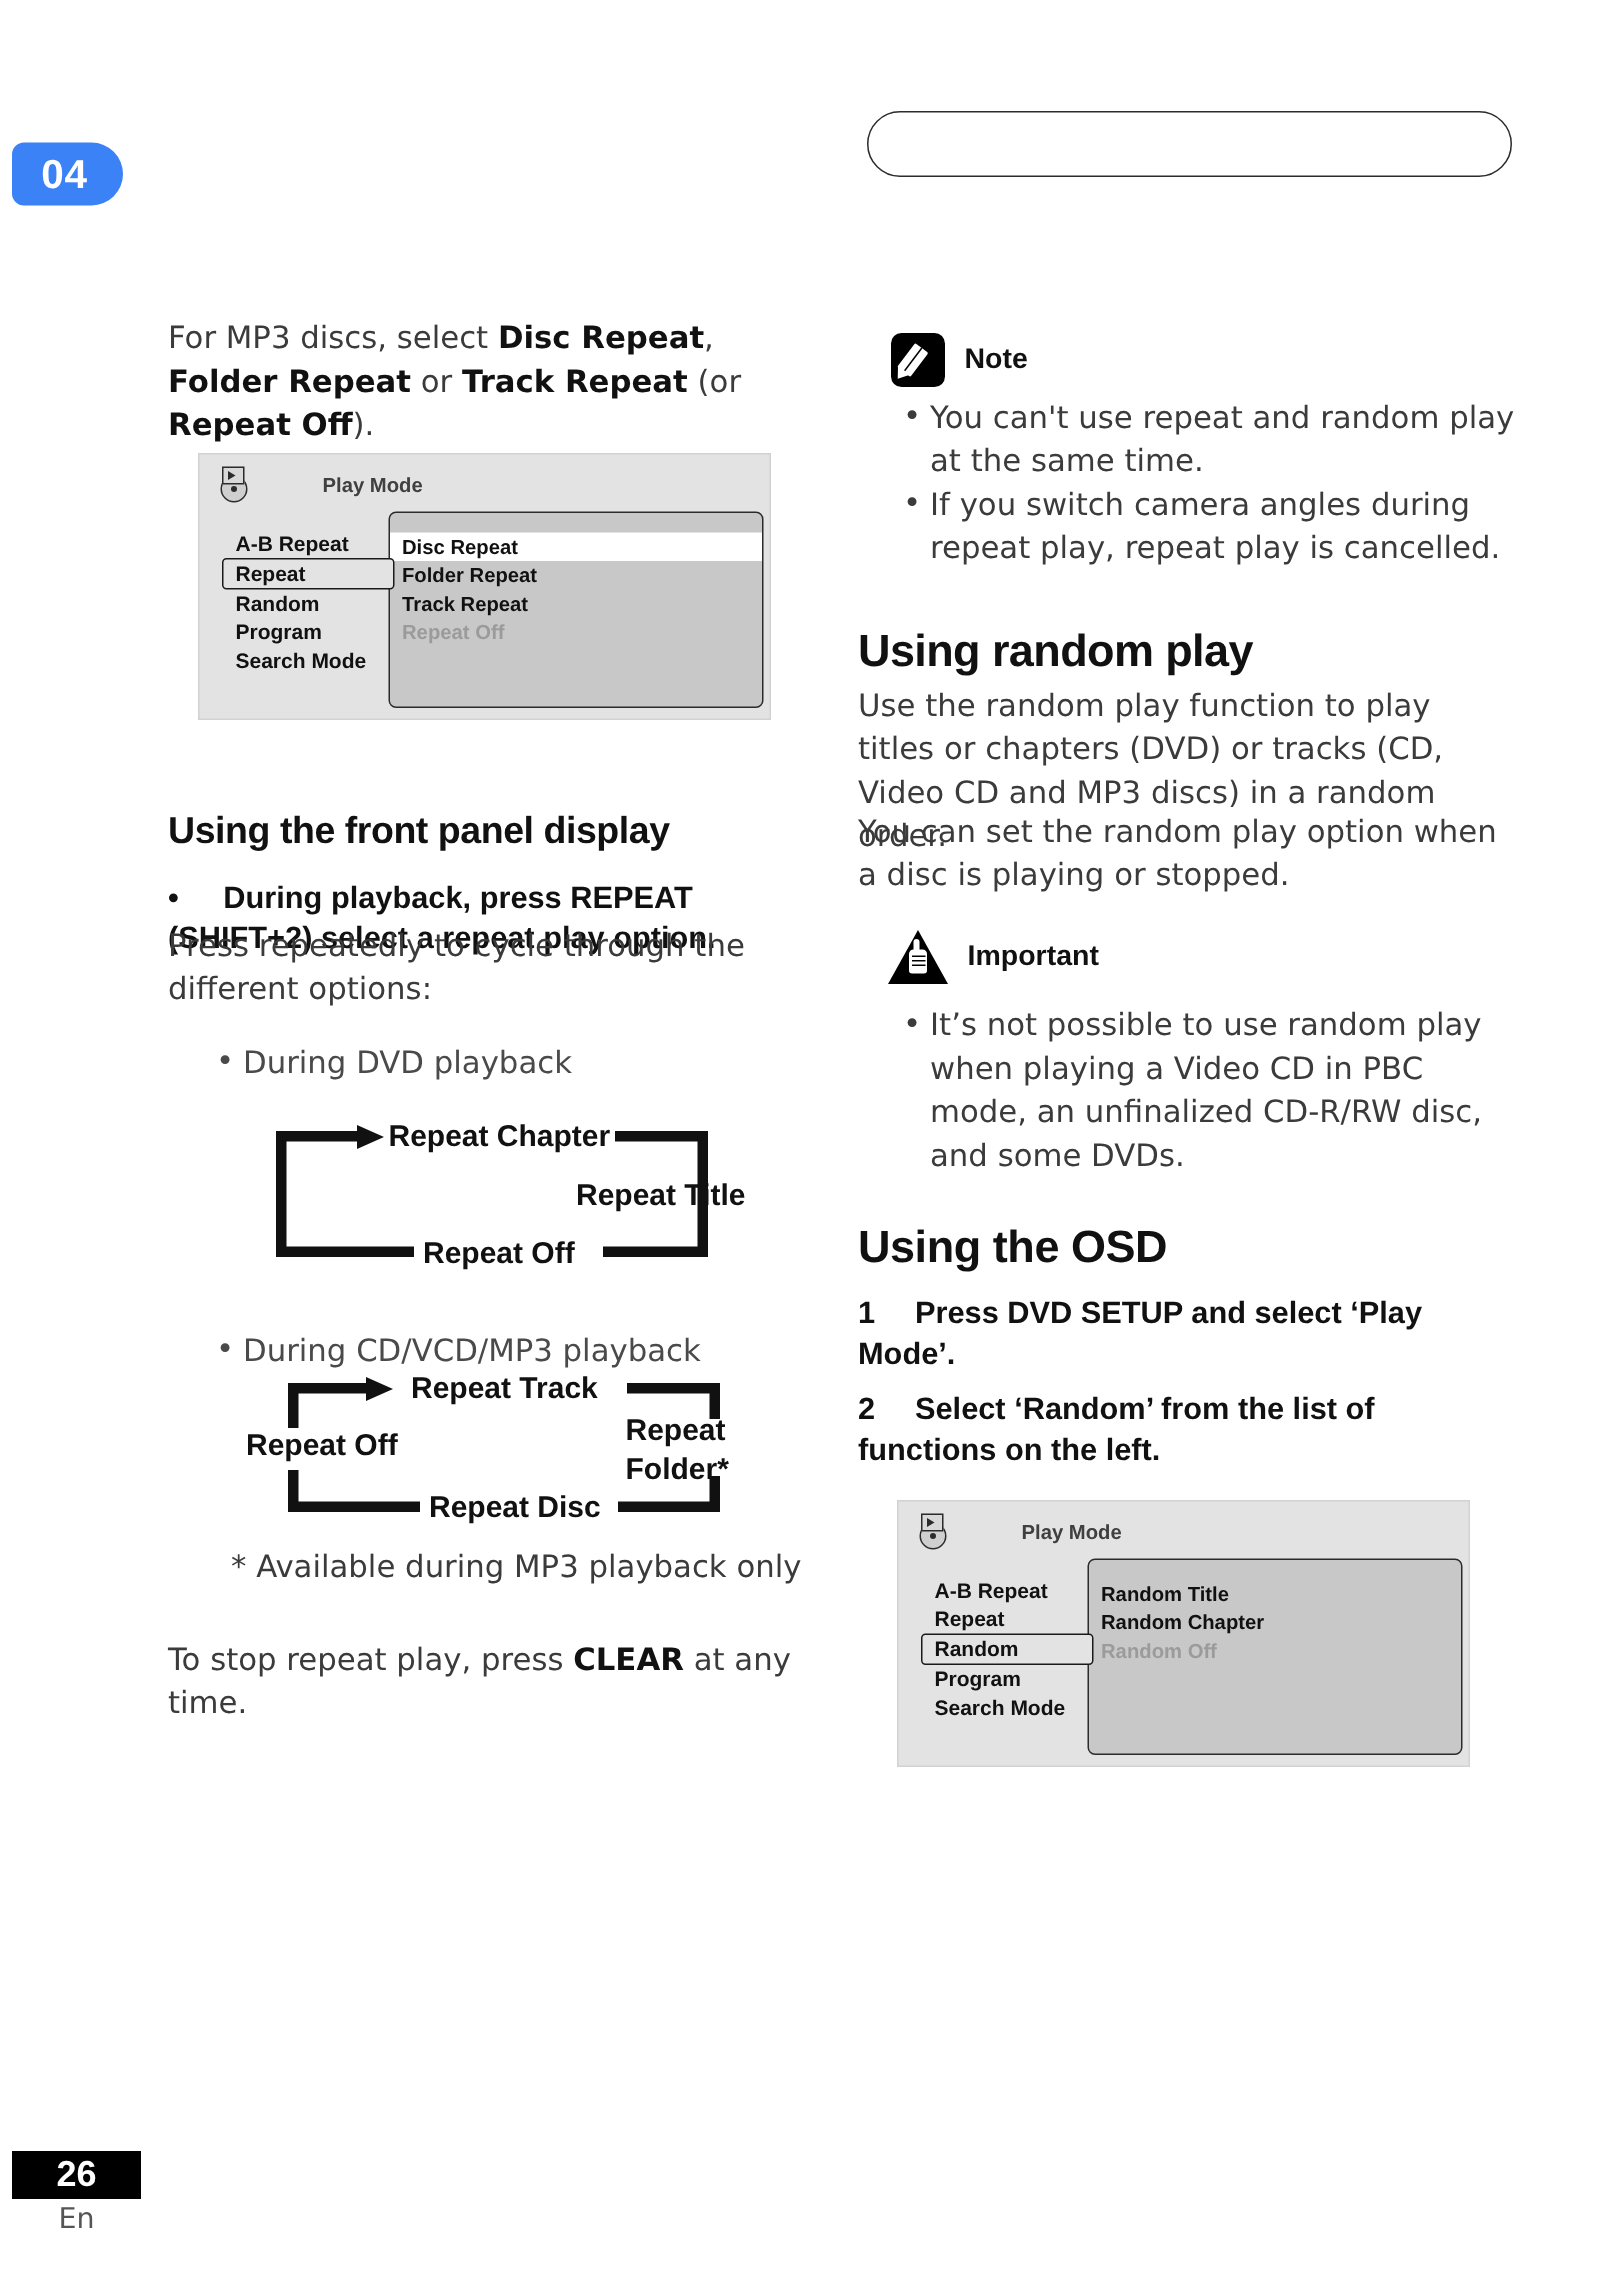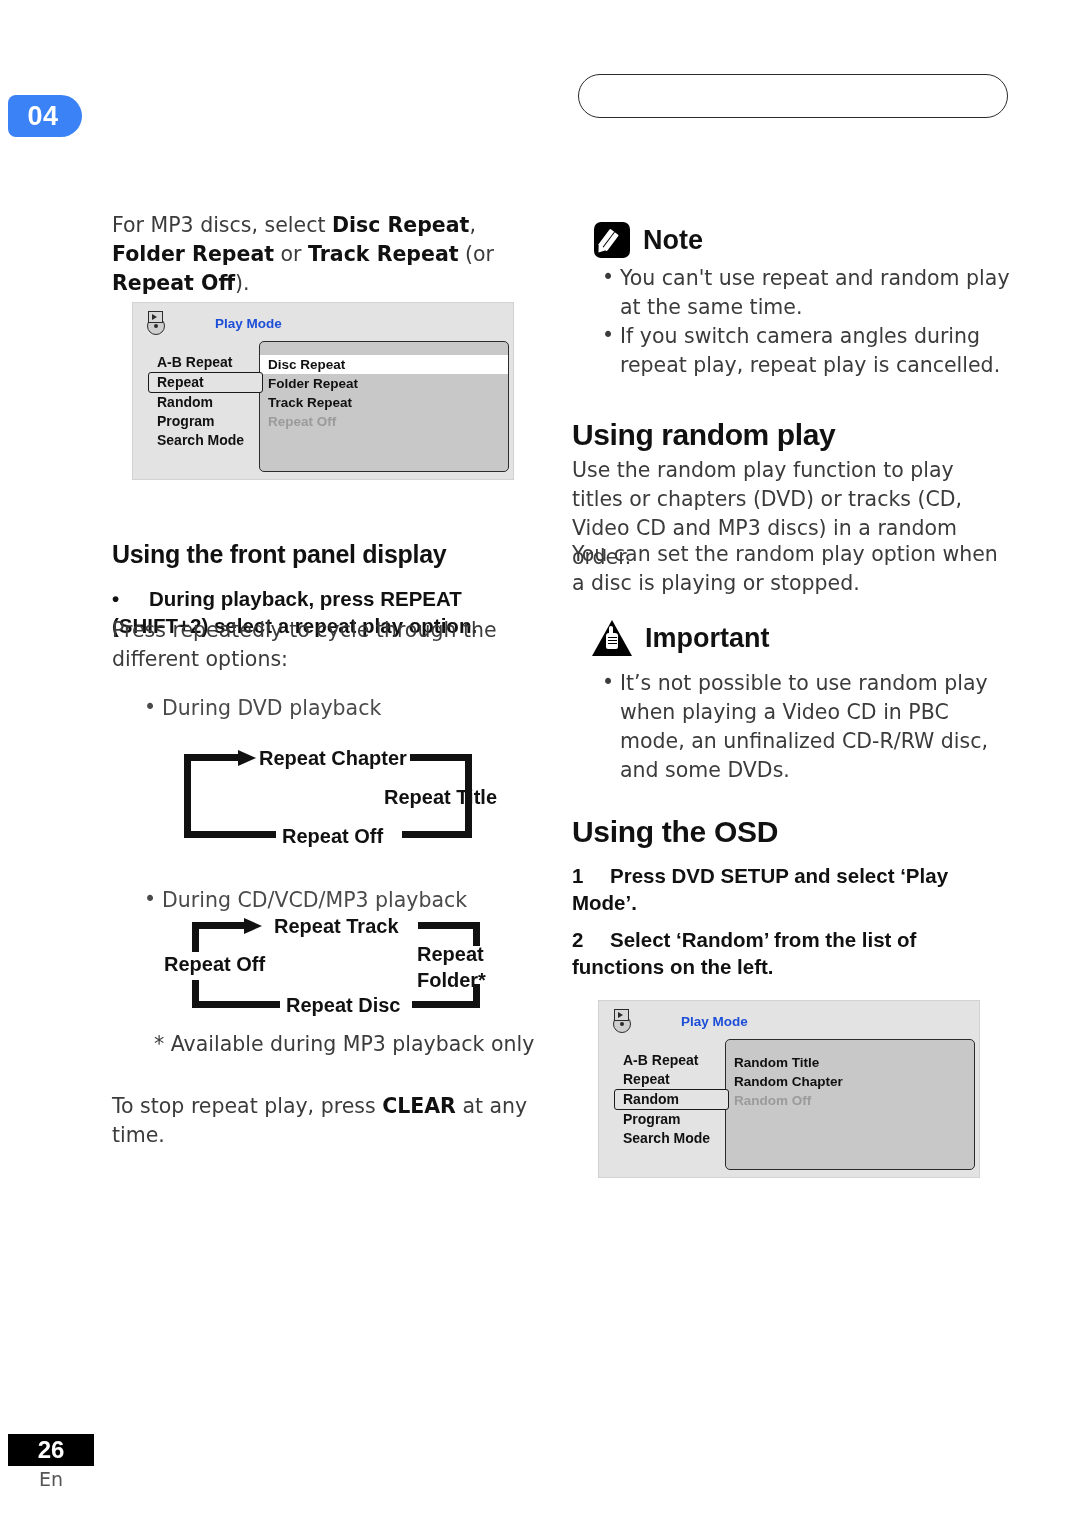--- a/index.html
+++ b/index.html
@@ -76,21 +76,21 @@
   }
 
   
   .osd {
     position: absolute;
     background: #e3e3e3;
     border: 1px solid #d2d2d2;
     font-family: "Liberation Sans", sans-serif;
   }
   .osd-head { position: absolute; display: flex; align-items: center; gap: 7px; }
-  .osd-head .label { font-size: 13.5px; font-weight: bold; color: #1d4ed8; padding-left: 37px; }
+  .osd-head .label { font-size: 13.5px; font-weight: bold; color: #404040; padding-left: 37px; }
   .disc-icon { position: relative; width: 26px; height: 24px; }
   .disc-icon .disc {
     position: absolute; left: 2px; top: 6px; width: 18px; height: 18px;
     border-radius: 50%; background: #cfcfcf; border: 1.6px solid #2b2b2b;
   }
   .disc-icon .disc::after {
     content:""; position:absolute; left: 6.4px; top: 6.4px;
     width: 4px; height: 4px; border-radius: 50%; background: #2b2b2b;
   }
   .disc-icon .flag {
@@ -134,21 +134,21 @@
   
   .cycle { position: absolute; font-family: "Liberation Sans", sans-serif; }
   .cycle .lbl {
     position: absolute; font-size: 20px; font-weight: bold; color: #111;
     white-space: nowrap; line-height: 24px;
   }
   .bar { position: absolute; background: #111; }
 
   
   .callout-head { display: flex; align-items: center; gap: 13px; }
-  .callout-head .ttl { font-size: 27px; font-weight: bold; color: #111; }
+  .callout-head .ttl { font-size: 19px; font-weight: bold; color: #111; }
 
   .note-icon {
     width: 36px; height: 36px; background: #000; border-radius: 7px;
     position: relative;
   }
   .note-icon .pencil {
     position: absolute; left: 9px; top: 8px; width: 11px; height: 20px;
     background: #fff; transform: rotate(37deg);
     border-radius: 1px;
   }

